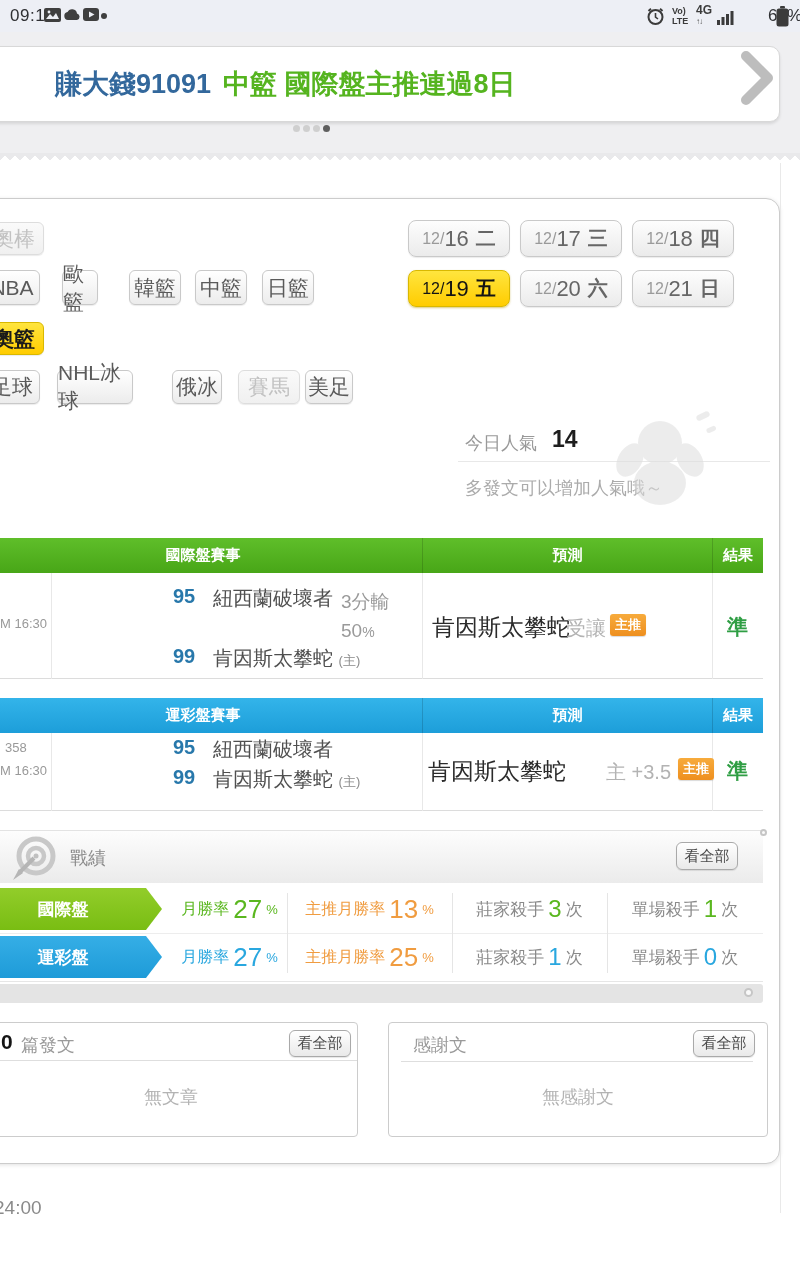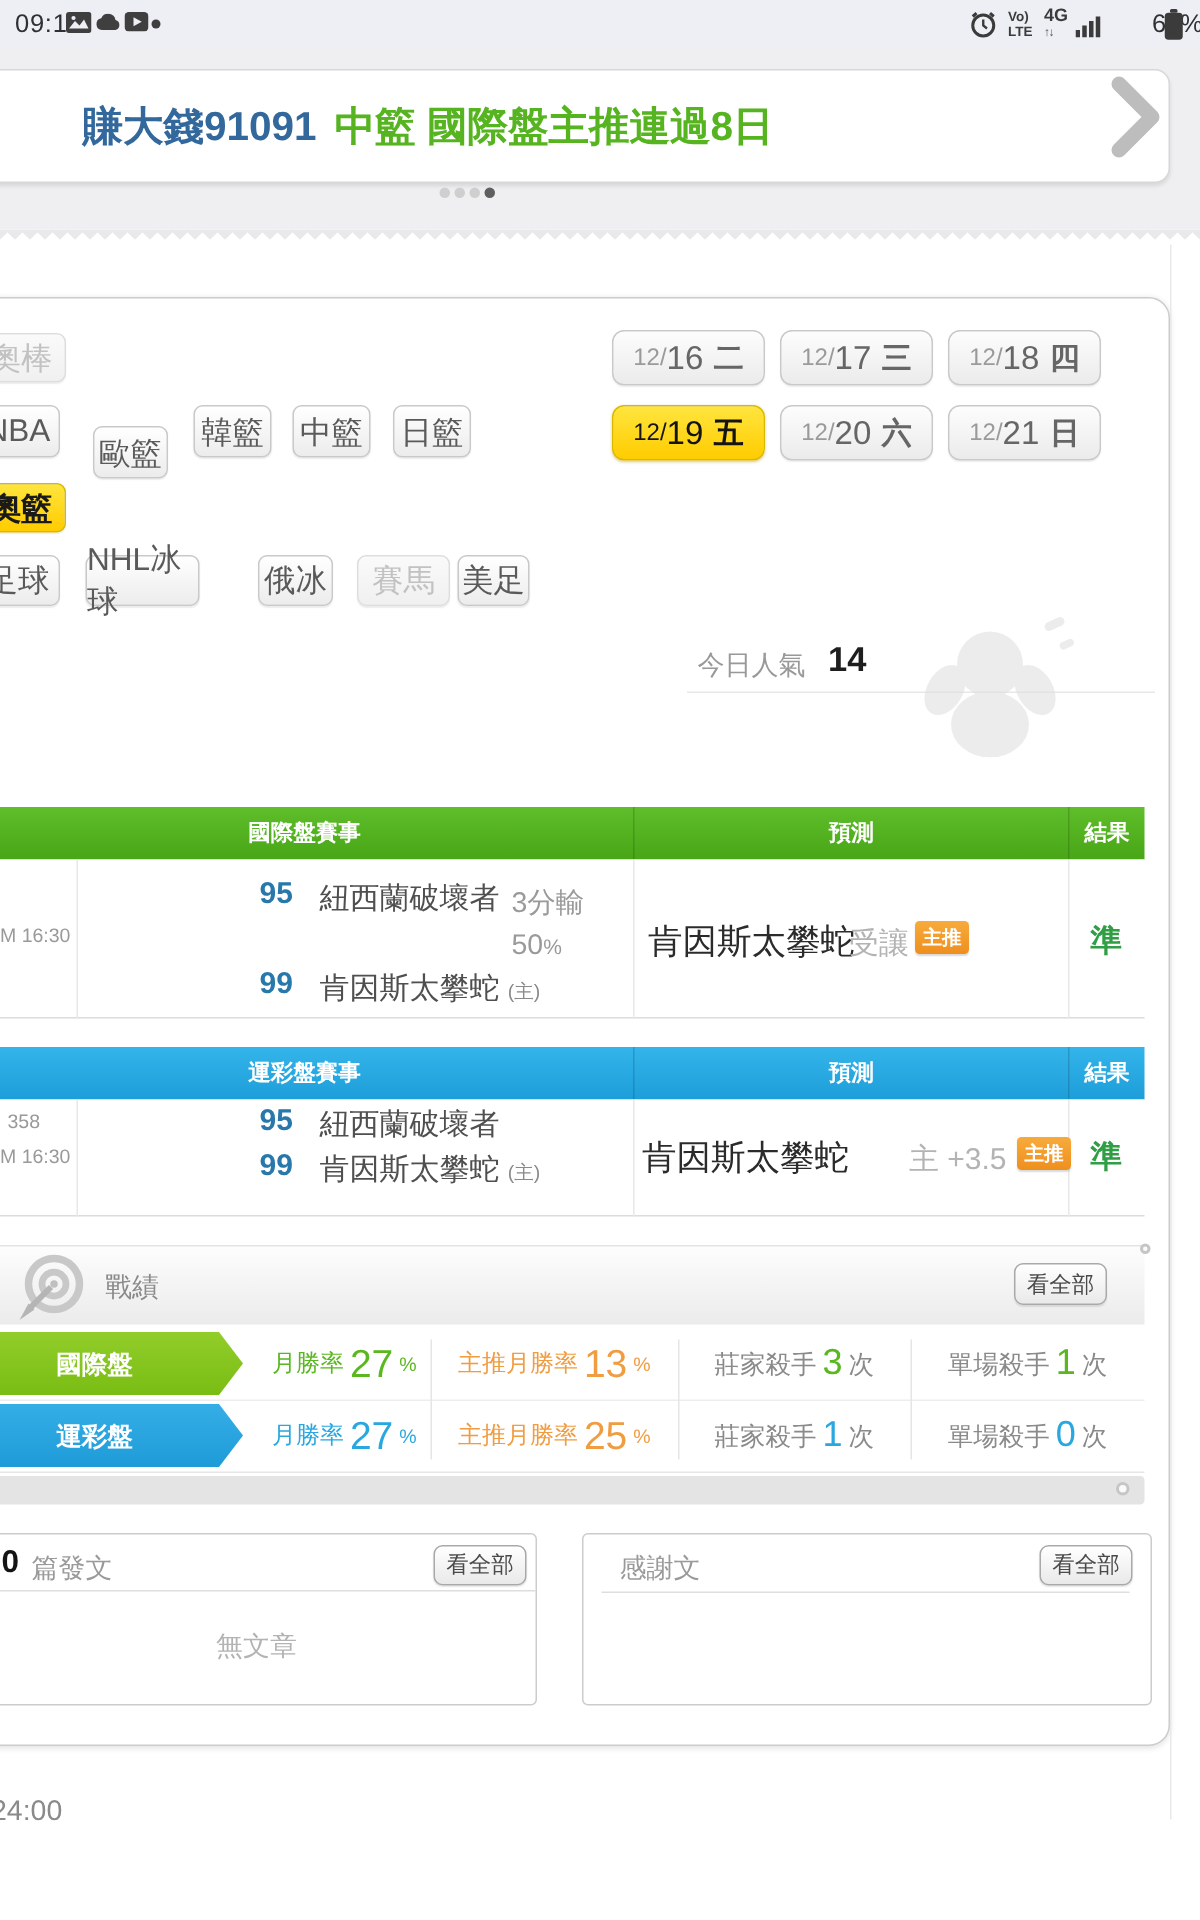--- a/index.html
+++ b/index.html
@@ -191,21 +191,21 @@
     <span></span>
     <span></span>
     <span></span>
     <span class="active"></span>
   </div>
 
   <div class="content-card"></div>
 
   <div class="cat disabled" style="left:-16px;top:222px;width:60px;height:33px">奧棒</div>
   <div class="cat" style="left:-16px;top:270px;width:56px">NBA</div>
-  <div class="cat" style="left:62px;top:284px;width:50px">歐籃</div>
+  <div class="cat" style="left:62px;top:270px;width:36px">歐籃</div>
   <div class="cat" style="left:129px;top:270px;width:52px">韓籃</div>
   <div class="cat" style="left:195px;top:270px;width:52px">中籃</div>
   <div class="cat" style="left:262px;top:270px;width:52px">日籃</div>
   <div class="cat selected" style="left:-16px;top:322px;width:60px;height:33px">奧籃</div>
   <div class="cat" style="left:-16px;top:370px;width:56px;height:34px">足球</div>
   <div class="cat" style="left:57px;top:370px;width:76px;height:34px">NHL冰球</div>
   <div class="cat" style="left:172px;top:370px;width:50px;height:34px">俄冰</div>
   <div class="cat disabled" style="left:238px;top:370px;width:62px;height:34px">賽馬</div>
   <div class="cat" style="left:305px;top:370px;width:48px;height:34px">美足</div>
 
@@ -236,20 +236,21 @@
   </div>
   <div class="date-btn" style="left:632px;top:270px">
     <span class="d-prefix">12/</span>
       <span class="d-day">21</span>
       <span class="d-week">日</span>
   </div>
 
   <span class="pop-label">今日人氣</span>
   <span class="pop-value">14</span>
   <div class="pop-divider"></div>
+  <span class="pop-hint">多發文可以增加人氣哦～</span>
   <svg class="mascot" width="180" height="100">
     <g fill="#dedede">
       <circle cx="112" cy="38" r="22"></circle>
       <ellipse cx="112" cy="78" rx="26" ry="22"></ellipse>
       <ellipse cx="82" cy="55" rx="12" ry="18" transform="rotate(30 82 55)"></ellipse>
       <ellipse cx="142" cy="55" rx="12" ry="18" transform="rotate(-30 142 55)"></ellipse>
       <rect x="148" y="8" width="14" height="6" rx="3" transform="rotate(-25 155 11)"></rect>
       <rect x="158" y="22" width="10" height="5" rx="2.5" transform="rotate(-25 163 24)"></rect>
     </g>
   </svg>
@@ -365,20 +366,21 @@
     <span class="mini-count">0</span>
     <span class="mini-label" style="left:36px">篇發文</span>
     <div class="btn-viewall" style="left:304px;top:7px;height:27px">看全部</div>
     <div class="mini-empty">無文章</div>
   </div>
   <div class="mini-card" style="left:388px;width:380px">
     <div class="head" style="border-bottom:none"></div>
     <div style="position:absolute;left:12px;right:14px;top:38px;height:1px;background:#dedede"></div>
     <span class="mini-label" style="left:24px">感謝文</span>
     <div class="btn-viewall" style="left:304px;top:7px;height:27px">看全部</div>
+    <div class="mini-empty">無感謝文</div>
   </div>
 
   <div class="edge-line"></div>
 
   <div class="footer-time">24:00</div>
 
   <div class="nav-bar">
     
     
     

